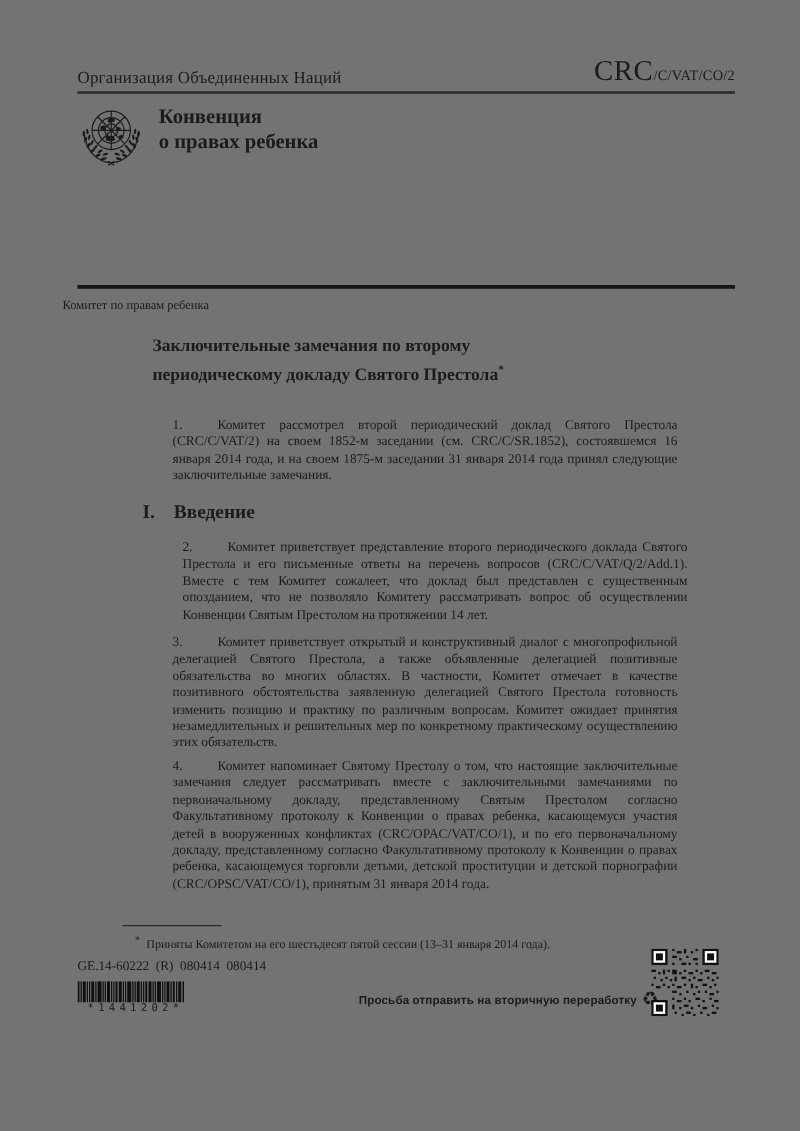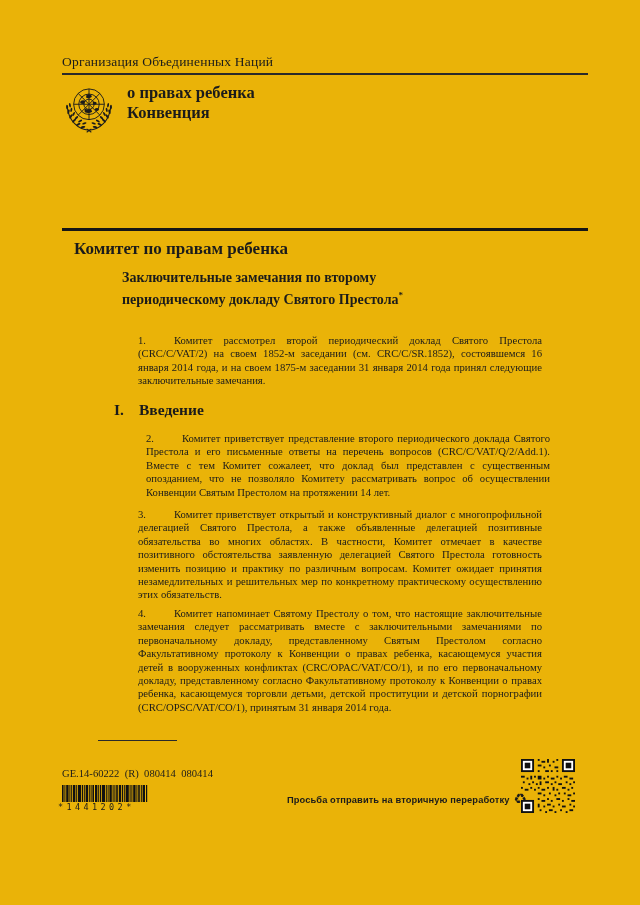--- a/index.html
+++ b/index.html
@@ -1,67 +1,70 @@
 <!DOCTYPE html>
 <html><head>
 <meta charset="utf-8">
 <style>
   html,body{margin:0;padding:0;background:#e8e8e8;}
   .page{
     position:relative;
     width:640px;height:905px;
     margin:0 auto;
-    background:#eab308;
+    background:#737373;
     font-family:"Liberation Serif","DejaVu Serif",serif;
     color:#1b1b1b;
     overflow:hidden;
   }
   .abs{position:absolute;}
   .org-name{left:62px;top:54px;font-size:13.5px;letter-spacing:.2px;}
   .doc-symbol{right:52px;top:44px;text-align:right;white-space:nowrap;}
   .doc-symbol .big{font-size:23px;letter-spacing:.5px;}
   .doc-symbol .small{font-size:11.5px;letter-spacing:.2px;}
   .rule-thin{left:62px;top:73px;width:526px;height:1.8px;background:#2a2a2a;}
   .emblem{left:62px;top:81px;width:54px;height:54px;}
   .pub-title{left:127px;top:83px;font-size:16.5px;font-weight:bold;line-height:19.5px;}
   .distr{left:428px;top:89px;font-size:10.6px;line-height:13.5px;}
   .rule-thick{left:62px;top:228px;width:526px;height:2.6px;background:#161616;}
-  .committee{left:74px;top:239px;font-size:17px;font-weight:bold;}
+  .committee{left:50px;top:239px;font-size:10px;font-weight:normal;}
   .doc-title{left:122px;top:270px;width:338px;font-size:14px;font-weight:bold;line-height:16.5px;}
   .doc-title sup{font-size:9px;}
   .para{margin:16px;width:404px;font-size:10.7px;line-height:13.4px;text-align:justify;}
   .para .pnum{display:inline-block;width:36px;}
   .p1{left:122px;top:318px;}
   .p2{left:130px;top:416px;}
   .p3{left:122px;top:492px;}
   .p4{left:122px;top:591px;}
   .section-heading{left:98px;top:385px;font-size:15.5px;font-weight:bold;white-space:nowrap;}
   .section-heading .hnum{display:inline-block;width:25px;}
   .fn-rule{left:98px;top:740px;width:79px;height:1.2px;background:#2a2a2a;}
   .footnote{left:98px;top:746px;width:432px;font-size:9.6px;line-height:12px;}
   .footnote sup{font-size:8px;margin-left:10px;margin-right:5px;}
   .ge-code{left:62px;top:768px;font-size:10.6px;white-space:pre;}
   .barcode{left:62px;top:785px;width:86px;height:17px;}
   .barcode-digits{
-    left:58px;top:802px;width:88px;
+    left:70px;top:802px;width:88px;
     font-family:"DejaVu Sans Mono",monospace;
     font-size:8.5px;letter-spacing:3.4px;white-space:nowrap;
   }
   .recycle{left:287px;top:792px;display:flex;align-items:center;gap:4px;
     font-family:"Liberation Sans",sans-serif;}
   .recycle .txt{font-size:9.3px;font-weight:bold;letter-spacing:.1px;}
   .recycle .glyph{font-family:"DejaVu Sans",sans-serif;font-size:15px;line-height:15px;}
   .qr{left:521px;top:759px;width:54px;height:54px;}
 </style>
 </head>
 <body>
 
 <div class="page">
 
   <div class="abs org-name">Организация Объединенных Наций</div>
+  <div class="abs doc-symbol">
+    <span class="big">CRC</span><span class="small">/C/VAT/CO/2</span>
+  </div>
   <div class="abs rule-thin"></div>
 
   <svg class="abs emblem" viewBox="0 0 58 56" xmlns="http://www.w3.org/2000/svg">
     <g stroke="#1b1b1b" fill="none" stroke-width="1">
       <circle cx="29" cy="24" r="16.5"></circle>
       <circle cx="29" cy="24" r="11"></circle>
       <circle cx="29" cy="24" r="5.5"></circle>
       <line x1="12.5" y1="24" x2="45.5" y2="24"></line>
       <line x1="29" y1="7.5" x2="29" y2="40.5"></line>
       <line x1="17.3" y1="12.3" x2="40.7" y2="35.7"></line>
@@ -101,41 +104,42 @@
       <ellipse cx="49.5" cy="25" rx="2.4" ry="1" transform="rotate(100 49.5 25)"></ellipse>
       <ellipse cx="48" cy="30" rx="2.4" ry="1" transform="rotate(80 48 30)"></ellipse>
       <ellipse cx="45.5" cy="34.5" rx="2.4" ry="1" transform="rotate(62 45.5 34.5)"></ellipse>
       <ellipse cx="42.5" cy="38.5" rx="2.4" ry="1" transform="rotate(45 42.5 38.5)"></ellipse>
       <ellipse cx="38.5" cy="42" rx="2.4" ry="1" transform="rotate(30 38.5 42)"></ellipse>
       <ellipse cx="34" cy="44.5" rx="2.4" ry="1" transform="rotate(15 34 44.5)"></ellipse>
     </g>
   </svg>
 
   <div class="abs pub-title">
+    <div>Конвенция</div>
     <div>о правах ребенка</div>
-    <div>Конвенция</div>
   </div>
 
 
   <div class="abs rule-thick"></div>
   <div class="abs committee">Комитет по правам ребенка</div>
 
   <h1 class="abs doc-title" style="margin:0;"><span>Заключительные замечания по второму периодическому докладу Святого Престола</span><sup>*</sup></h1>
 
   <p class="abs para p1"><span class="pnum">1.</span><span>Комитет рассмотрел второй периодический доклад Святого Престола (CRC/C/VAT/2) на своем 1852-м заседании (см. CRC/C/SR.1852), состоявшемся 16 января 2014 года, и на своем 1875-м заседании 31 января 2014 года принял следующие заключительные замечания.</span></p>
 
   <h2 class="abs section-heading" style="margin:16px;"><span class="hnum">I.</span><span>Введение</span></h2>
 
   <p class="abs para p2"><span class="pnum">2.</span><span>Комитет приветствует представление второго периодического доклада Святого Престола и его письменные ответы на перечень вопросов (CRC/C/VAT/Q/2/Add.1). Вместе с тем Комитет сожалеет, что доклад был представлен с существенным опозданием, что не позволяло Комитету рассматривать вопрос об осуществлении Конвенции Святым Престолом на протяжении 14 лет.</span></p>
 
   <p class="abs para p3"><span class="pnum">3.</span><span>Комитет приветствует открытый и конструктивный диалог с многопрофильной делегацией Святого Престола, а также объявленные делегацией позитивные обязательства во многих областях. В частности, Комитет отмечает в качестве позитивного обстоятельства заявленную делегацией Святого Престола готовность изменить позицию и практику по различным вопросам. Комитет ожидает принятия незамедлительных и решительных мер по конкретному практическому осуществлению этих обязательств.</span></p>
 
   <p class="abs para p4"><span class="pnum">4.</span><span>Комитет напоминает Святому Престолу о том, что настоящие заключительные замечания следует рассматривать вместе с заключительными замечаниями по первоначальному докладу, представленному Святым Престолом согласно Факультативному протоколу к Конвенции о правах ребенка, касающемуся участия детей в вооруженных конфликтах (CRC/OPAC/VAT/CO/1), и по его первоначальному докладу, представленному согласно Факультативному протоколу к Конвенции о правах ребенка, касающемуся торговли детьми, детской проституции и детской порнографии (CRC/OPSC/VAT/CO/1), принятым 31 января 2014 года.</span></p>
 
   <div class="abs fn-rule"></div>
+  <div class="abs footnote"><sup>*</sup><span>Приняты Комитетом на его шестьдесят пятой сессии (13–31 января 2014 года).</span></div>
 
   <div class="abs ge-code">GE.14-60222  (R)  080414  080414</div>
 
   <svg class="abs barcode" viewBox="0 0 86 17" preserveAspectRatio="none" xmlns="http://www.w3.org/2000/svg">
     <g fill="#111">
       <rect x="0" y="0" width="1.6" height="17"></rect>
         <rect x="2.4" y="0" width="1" height="17"></rect>
       <rect x="4.2" y="0" width="2.4" height="17"></rect>
         <rect x="7.4" y="0" width="1" height="17"></rect>
       <rect x="9.2" y="0" width="1" height="17"></rect>

